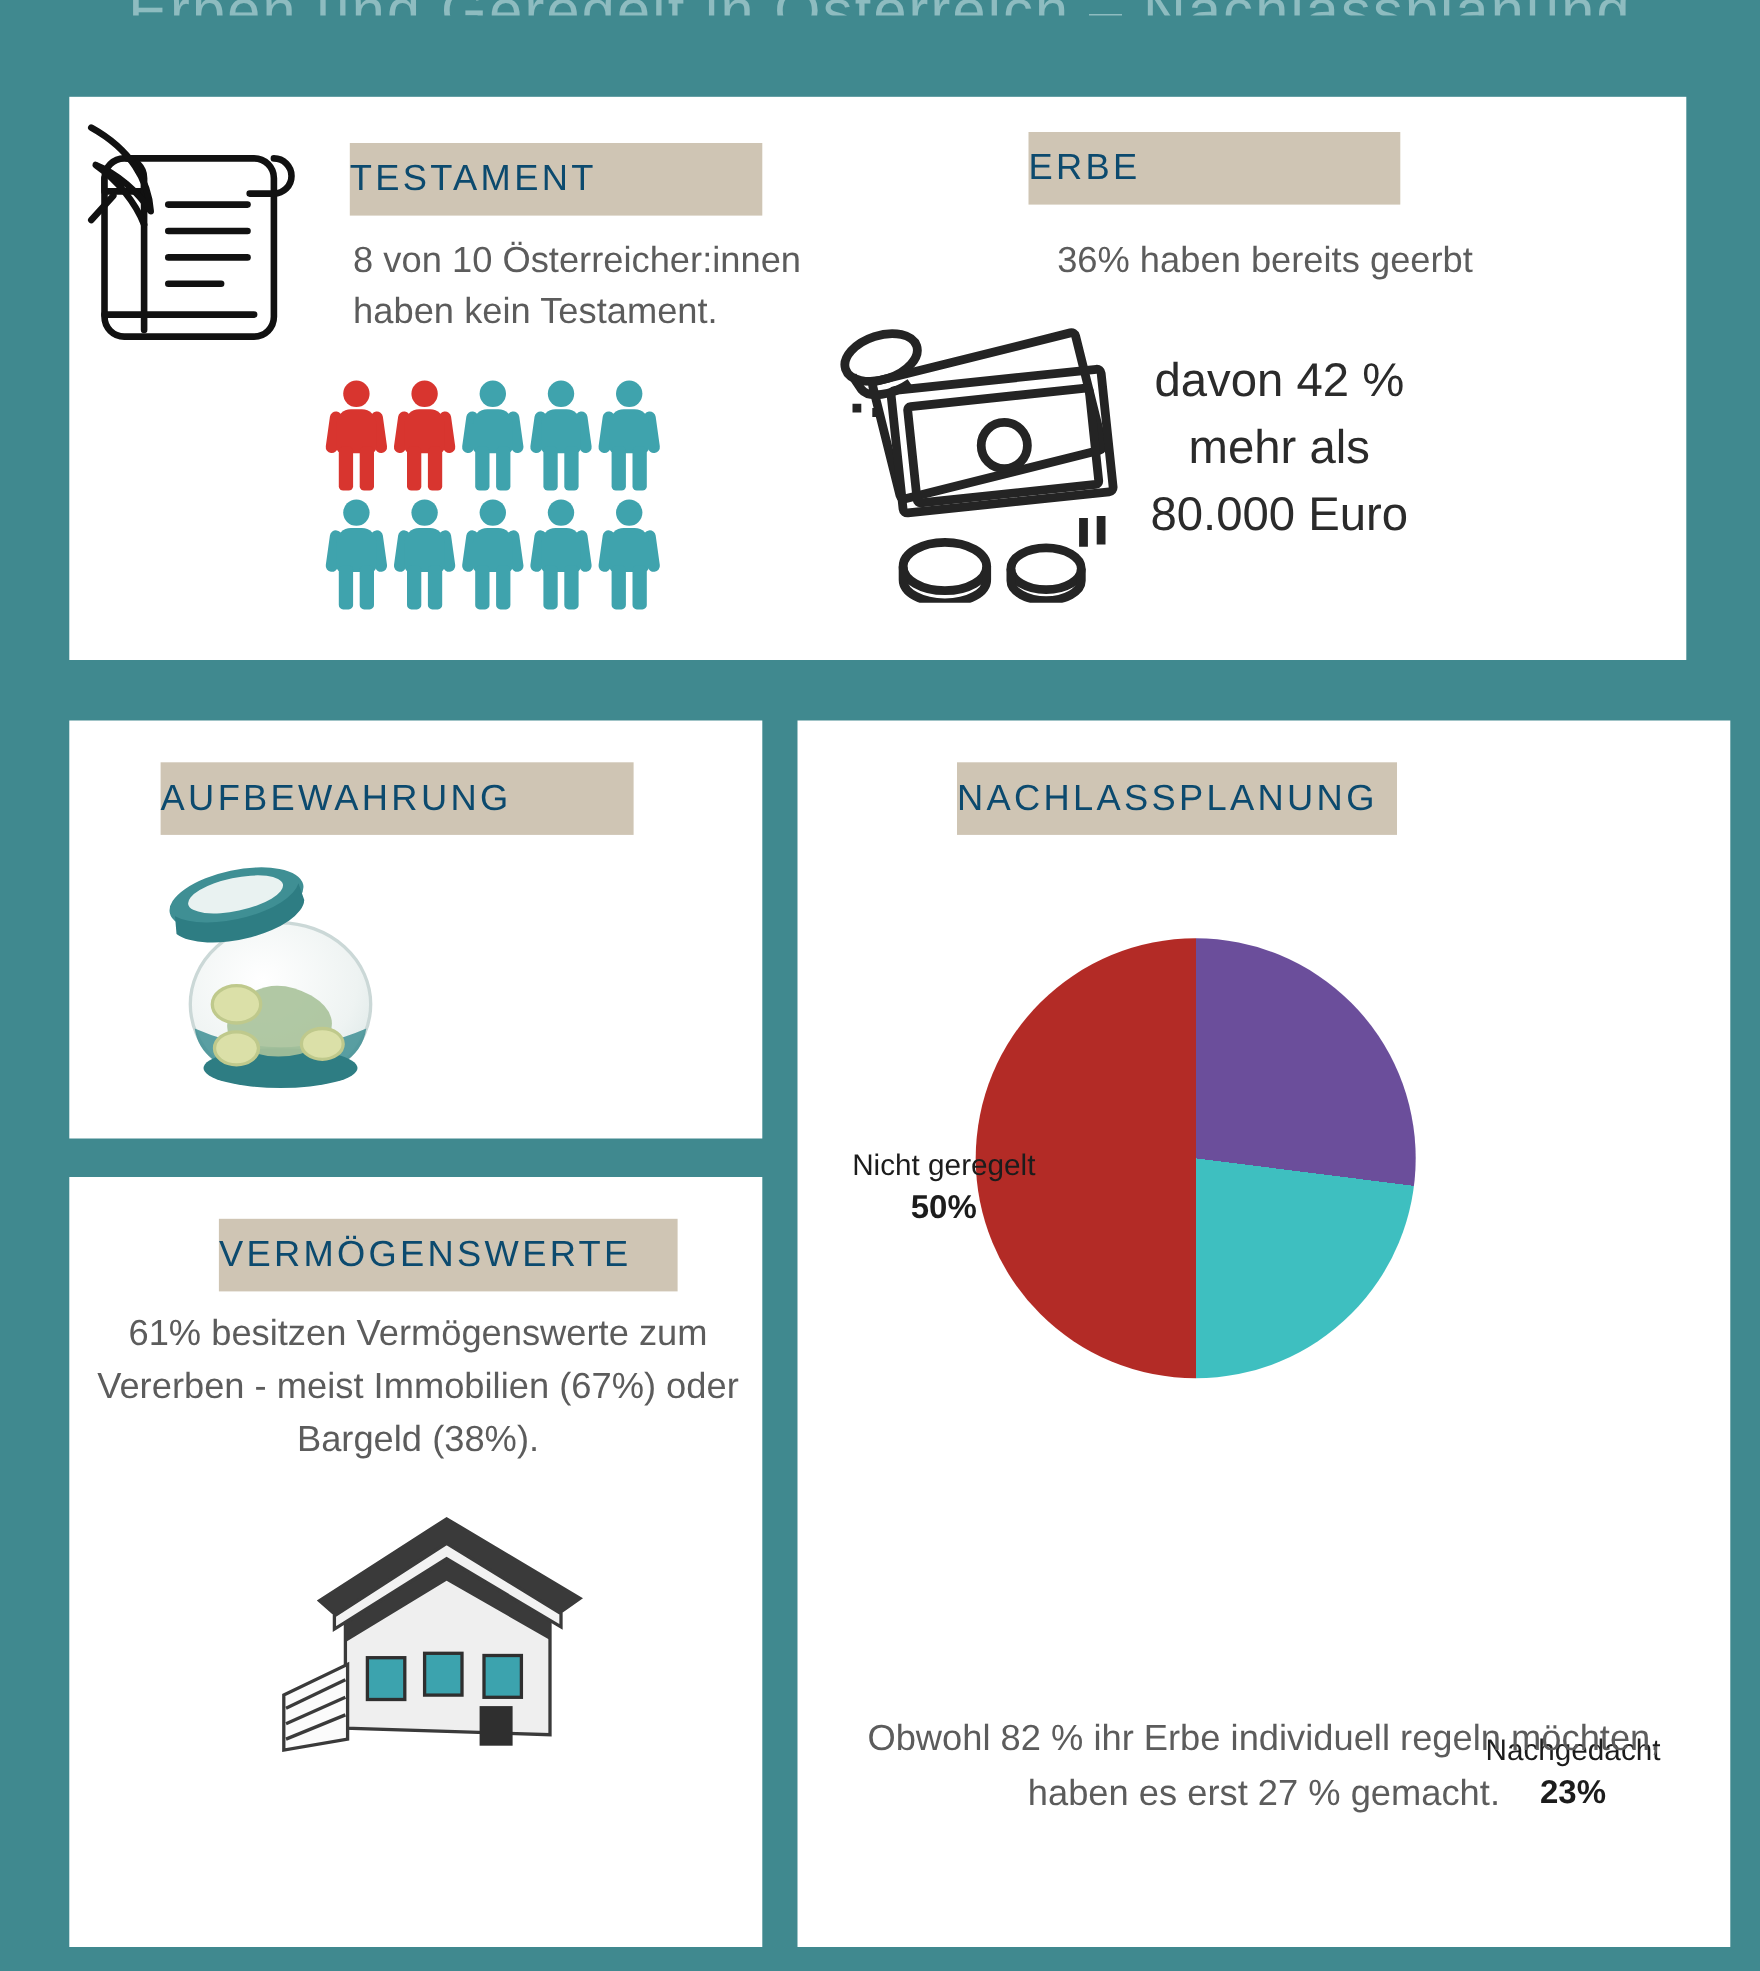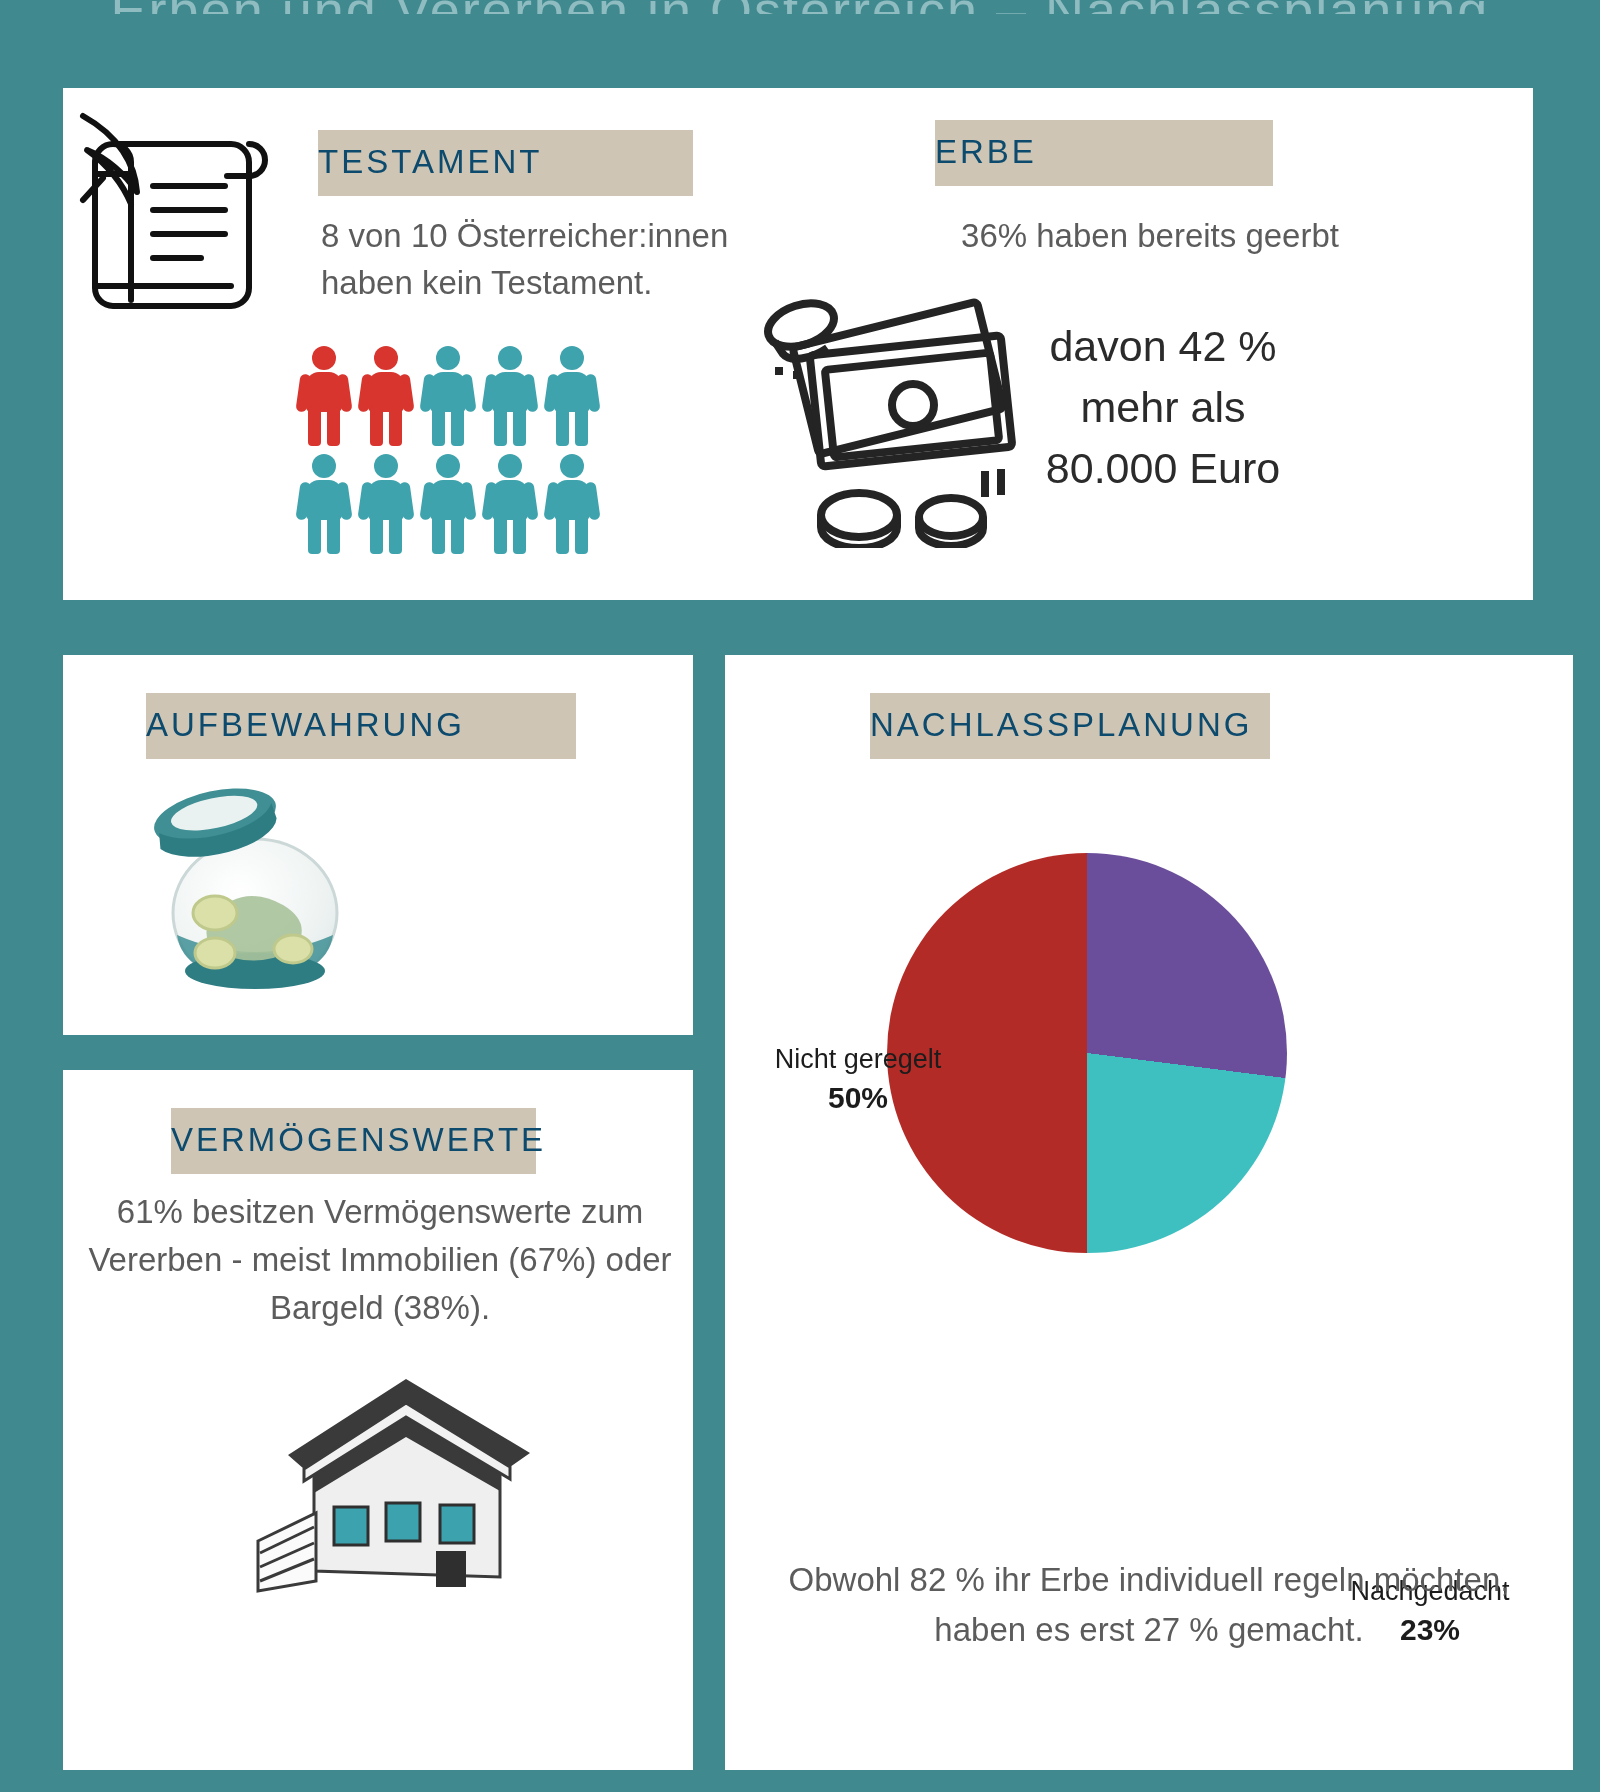--- a/index.html
+++ b/index.html
@@ -67,21 +67,21 @@
   .person .legr{position:absolute;right:10px;top:60px;width:13px;height:40px;border-radius:4px;background:currentColor;}
 
   
   #card-aufb{left:63px;top:655px;width:630px;height:380px;}
   #chip-aufb{position:absolute;left:83px;top:38px;width:430px;}
   #txt-aufb{position:absolute;left:295px;top:120px;width:300px;line-height:1.48;}
   #icon-jar{position:absolute;left:80px;top:130px;width:220px;height:210px;}
 
   
   #card-verm{left:63px;top:1070px;width:630px;height:700px;}
-  #chip-verm{position:absolute;left:108px;top:38px;width:365px;}
+  #chip-verm{position:absolute;left:136px;top:38px;width:417px;}
   #txt-verm{position:absolute;left:12px;top:118px;width:610px;text-align:center;line-height:1.45;}
   #icon-house{position:absolute;left:175px;top:275px;width:300px;height:250px;}
 
   
   #card-nach{left:725px;top:655px;width:848px;height:1115px;}
   #chip-nach{position:absolute;left:145px;top:38px;width:400px;}
   #pie-wrap{position:absolute;left:0;top:150px;width:848px;height:640px;}
   #pie{
     position:absolute;left:162px;top:48px;width:400px;height:400px;border-radius:50%;
     background:
@@ -97,21 +97,21 @@
   #lab-gereg{left:600px;top:208px;width:200px;}
   #lab-nach{left:590px;top:770px;width:230px;}
   #txt-nach-foot{
     position:absolute;left:40px;top:900px;width:768px;text-align:center;
     color:#5c5c5c;font-size:33px;line-height:1.5;font-weight:300;
   }
 </style>
 </head>
 <body>
 
-<div class="title-strip">Erben und Vererben in Österreich – Nachlassplanung</div>
+<div class="title-strip">Erben und Geregelt in Österreich – Nachlassplanung</div>
 
 <div class="card" id="card-top">
 
   <svg id="icon-scroll" viewBox="0 0 220 215">
     <g fill="none" stroke="#111" stroke-width="6" stroke-linejoin="round" stroke-linecap="round">
       <path d="M40 36 h118 a18 18 0 0 1 18 18 v126 a18 18 0 0 1 -18 18 h-118 a18 18 0 0 1 -18 -18 v-126"></path>
       <path d="M22 54 a18 18 0 0 1 18 -18 a18 18 0 0 1 18 18 v12 h-36z" fill="#fff"></path>
       <path d="M176 36 a16 16 0 0 1 0 32 h-22"></path>
       <path d="M22 178 h136 a18 18 0 0 0 0 -0 "></path>
       <line x1="58" y1="192" x2="58" y2="60"></line>

